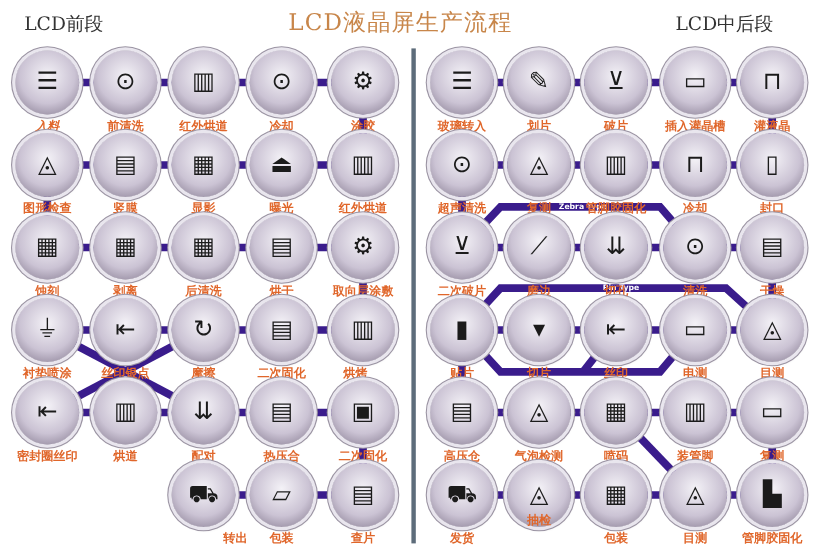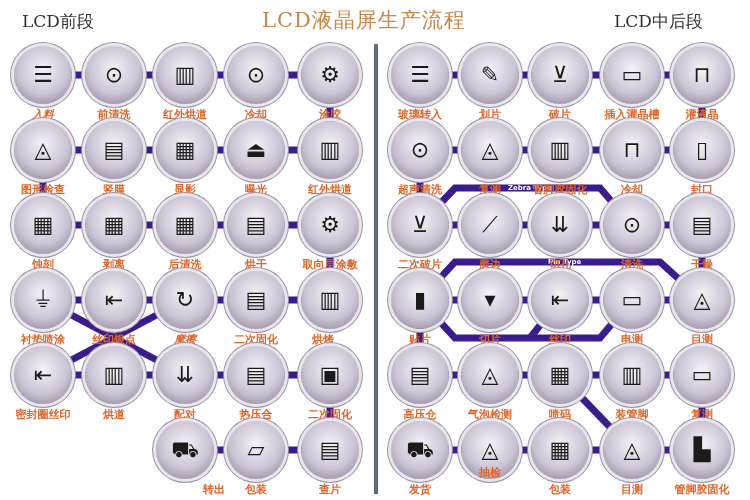--- a/index.html
+++ b/index.html
@@ -131,21 +131,21 @@
       <span class="ic">⏚</span>
     </div>
     <div class="lbl" style="left: 3px; top: 332px;">衬垫喷涂</div>
     <div class="node" style="left: 85px; top: 271px;">
       <span class="ic">⇤</span>
     </div>
     <div class="lbl" style="left: 74px; top: 332px;">丝印银点</div>
     <div class="node" style="left: 156px; top: 271px;">
       <span class="ic">↻</span>
     </div>
-    <div class="lbl" style="left: 145px; top: 332px; font-style: italic;">摩擦</div>
+    <div class="lbl" style="left: 145px; top: 332px;">摩擦</div>
     <div class="node" style="left: 227px; top: 271px;">
       <span class="ic">▤</span>
     </div>
     <div class="lbl" style="left: 216px; top: 332px;">二次固化</div>
     <div class="node" style="left: 301px; top: 271px;">
       <span class="ic">▥</span>
     </div>
     <div class="lbl" style="left: 283px; top: 332px;">烘烤</div>
     <div class="node" style="left: 14px; top: 346px;">
       <span class="ic">⇤</span>

